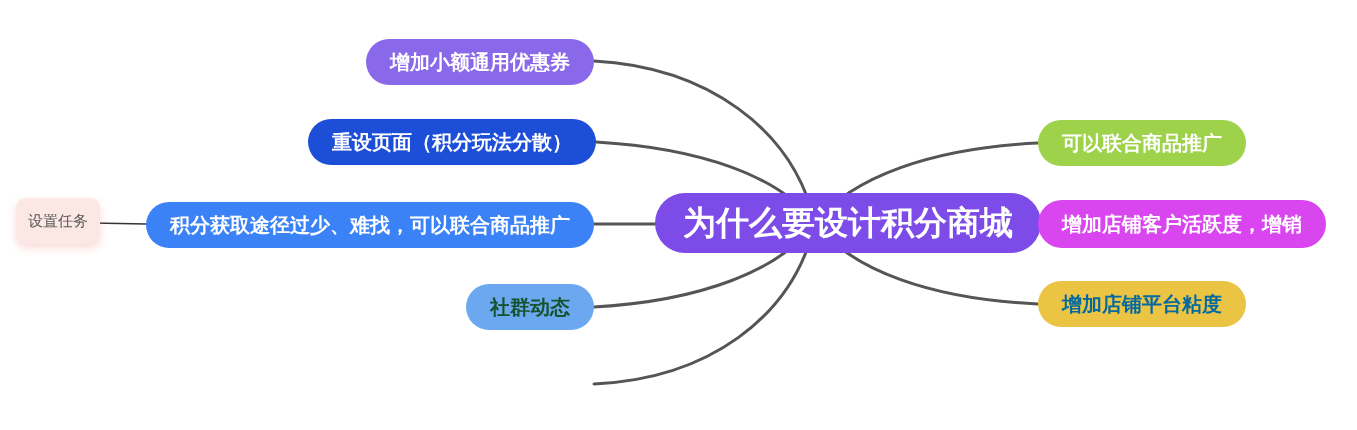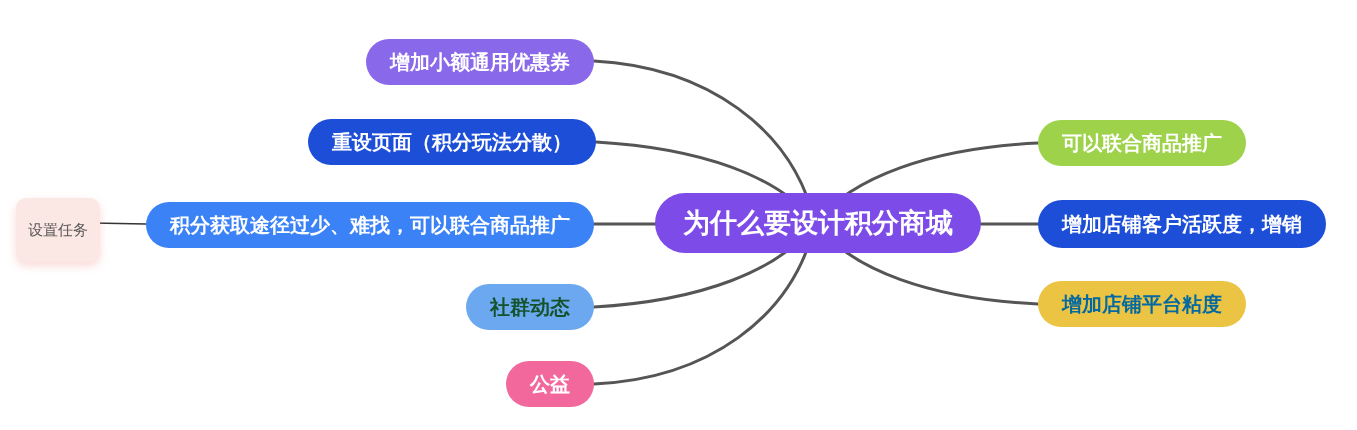--- a/index.html
+++ b/index.html
@@ -22,27 +22,27 @@
     font-size:20px;font-weight:bold;
     white-space:nowrap;
     text-align:center;
     cursor:pointer;
     user-select:none;
   }
   .node.central{
     height:60px;line-height:60px;
     border-radius:30px;
     padding:0 28px;
-    font-size:27px;
+    font-size:33px;
   }
   .note{
     position:absolute;
     height:30px;line-height:30px;
     border-radius:10px;
-    padding:17px 12px;
+    padding:8px 12px;
     font-size:15px;
     white-space:nowrap;
     cursor:pointer;
     user-select:none;
     box-shadow:0 4px 8px rgba(240,150,140,0.35);
   }
 </style>
 </head>
 <body>
 
@@ -63,23 +63,22 @@
   <div class="note" style="left: 16px; top: 198px; background-color: rgb(251, 231, 228); color: rgb(89, 89, 89);">设置任务</div>
 
   <div class="node" style="right: 763px; top: 39px; background-color: rgb(138, 104, 234); color: #ffffff;">增加小额通用优惠券</div>
 
   <div class="node" style="right: 761px; top: 119px; background-color: #1d4ed8; color: rgb(255, 255, 255);">重设页面（积分玩法分散）</div>
 
   <div class="node" style="right: 763px; top: 202px; background-color: #3b82f6; color: rgb(255, 255, 255);">积分获取途径过少、难找，可以联合商品推广</div>
 
   <div class="node" style="right: 763px; top: 284px; background-color: rgb(108, 168, 240); color: #14532d;">社群动态</div>
 
-  <div class="node" style="right: 763px; top: 361px; background-color: rgb(242, 104, 156); color: rgb(255, 255, 255);">公益</div>
 
   <div class="node central" style="left: 655px; top: 193px; background-color: rgb(124, 75, 232); color: rgb(255, 255, 255);">为什么要设计积分商城</div>
 
   <div class="node" style="left: 1038px; top: 120px; background-color: rgb(158, 210, 74); color: rgb(255, 255, 255);">可以联合商品推广</div>
 
-  <div class="node" style="left: 1038px; top: 200px; height: 48px; line-height: 48px; border-radius: 24px; background-color: #1d4ed8; color: rgb(255, 255, 255);">增加店铺客户活跃度，增销</div>
+  <div class="node" style="left: 1038px; top: 200px; height: 48px; line-height: 48px; border-radius: 24px; background-color: #d946ef; color: rgb(255, 255, 255);">增加店铺客户活跃度，增销</div>
 
   <div class="node" style="left: 1038px; top: 281px; background-color: rgb(235, 196, 67); color: #0369a1;">增加店铺平台粘度</div>
 
 </div>
 
 </body></html>

